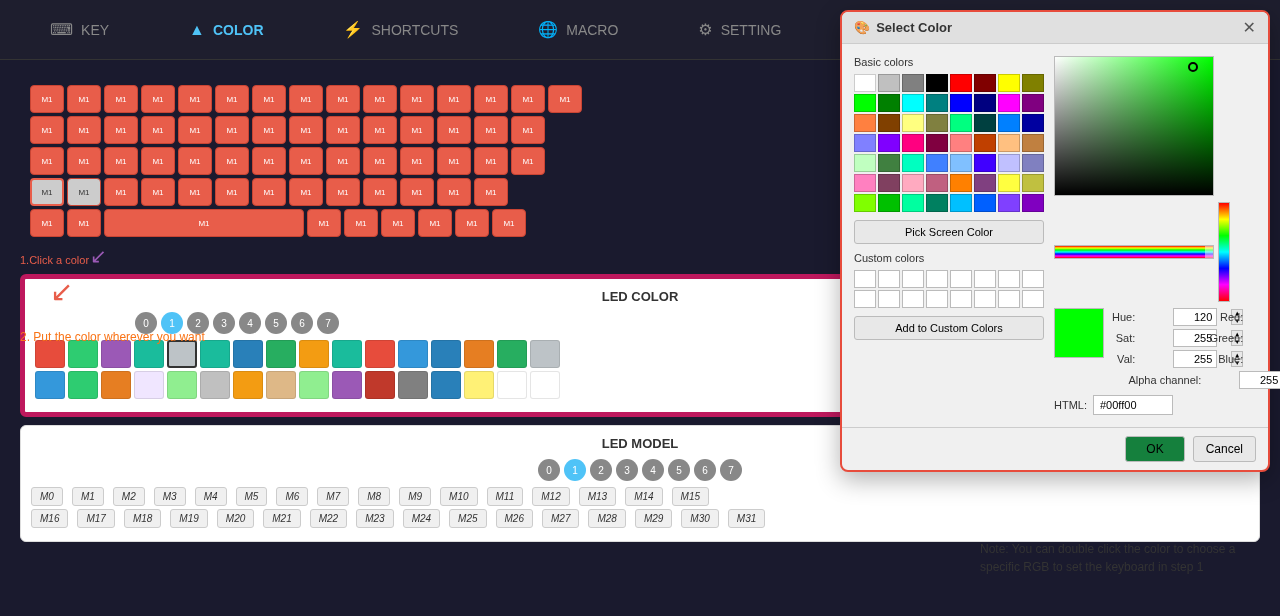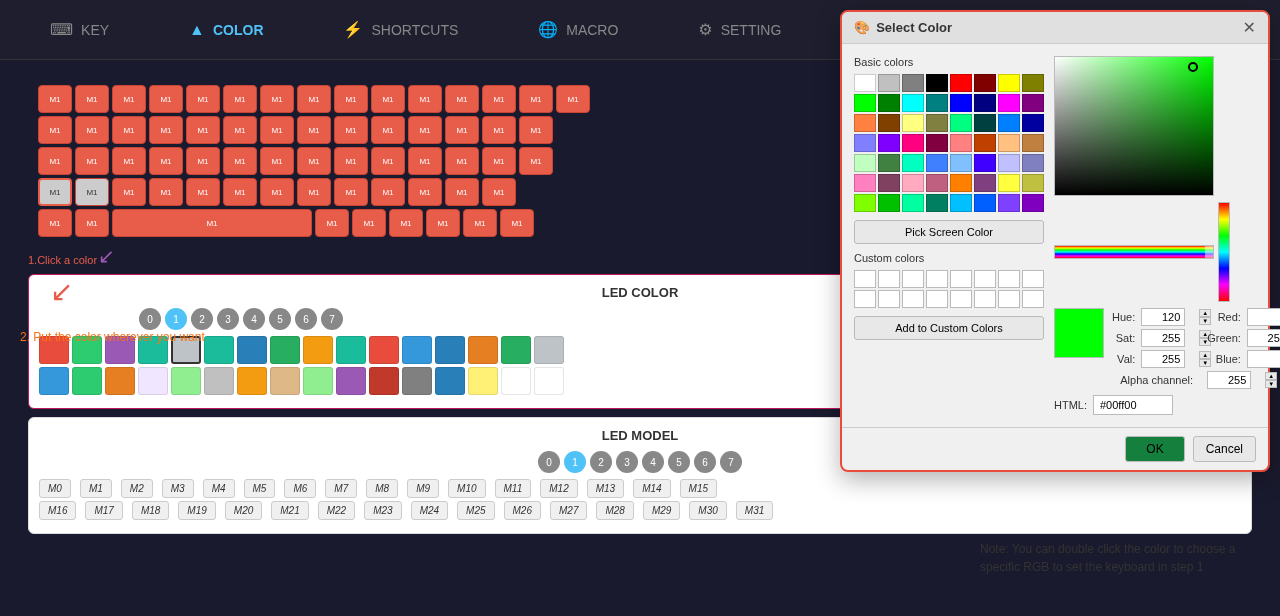--- a/index.html
+++ b/index.html
@@ -58,21 +58,21 @@
 
     
     .main-content {
       display: flex;
       height: calc(100% - 60px);
     }
 
     
     .left-panel {
       flex: 1;
-      padding: 15px 28px;
+      padding: 15px 20px;
       position: relative;
       overflow: hidden;
     }
 
     
     .keyboard-area {
       background: #1a1a2e;
       padding: 10px;
     }
     .keyboard-row {
@@ -112,21 +112,21 @@
     .arrow-1 {
       position: absolute;
       left: 50px;
       top: 215px;
       color: #e85d4a;
       font-size: 28px;
     }
 
     
     .led-section {
-      border: 1px solid #be185d;
+      border: 5px solid #be185d;
       border-radius: 6px;
       padding: 10px;
       margin-top: 8px;
       background: #fff;
     }
     .section-title {
       text-align: center;
       font-size: 13px;
       font-weight: bold;
       color: #333;
@@ -360,20 +360,21 @@
       font-size: 11px;
     }
     .ctrl-label {
       color: #333;
       text-align: right;
     }
     .ctrl-input {
       display: flex;
       align-items: center;
       gap: 14px;
+      margin-left: 32px;
     }
     .ctrl-input input {
       width: 44px;
       padding: 2px 4px;
       border: 1px solid #bbb;
       font-size: 11px;
       text-align: right;
     }
     .ctrl-arrows {
       display: flex;
@@ -809,21 +810,21 @@
                 <button>▲</button>
                 <button>▼</button>
               </div>
             </div>
             <span class="ctrl-label">Blue:</span>
             <div class="ctrl-input">
               <input type="text" value="0" style="">
 
             </div>
 
-            <span class="ctrl-label" style="grid-column: span 2; text-align: center;">Alpha channel:</span>
+            <span class="ctrl-label" style="grid-column: span 2;">Alpha channel:</span>
             <div class="ctrl-input" style="grid-column: span 2;">
               <input type="text" value="255" style="">
               <div class="ctrl-arrows">
                 <button>▲</button>
                 <button>▼</button>
               </div>
             </div>
           </div>
         </div>
 

